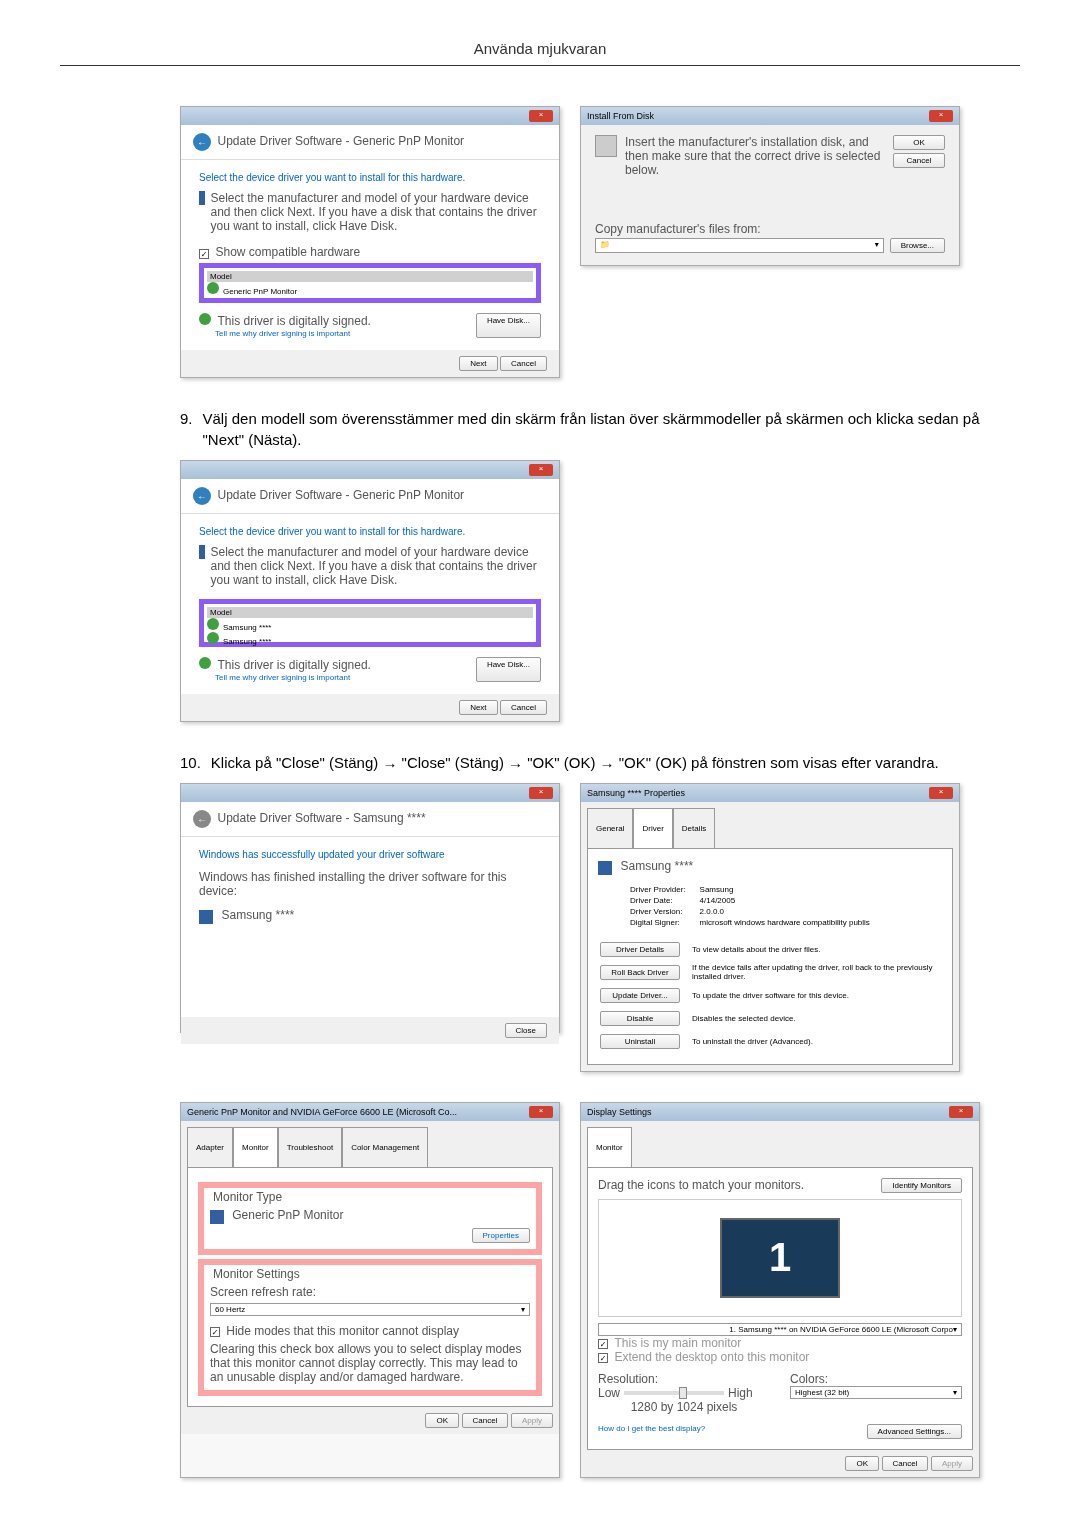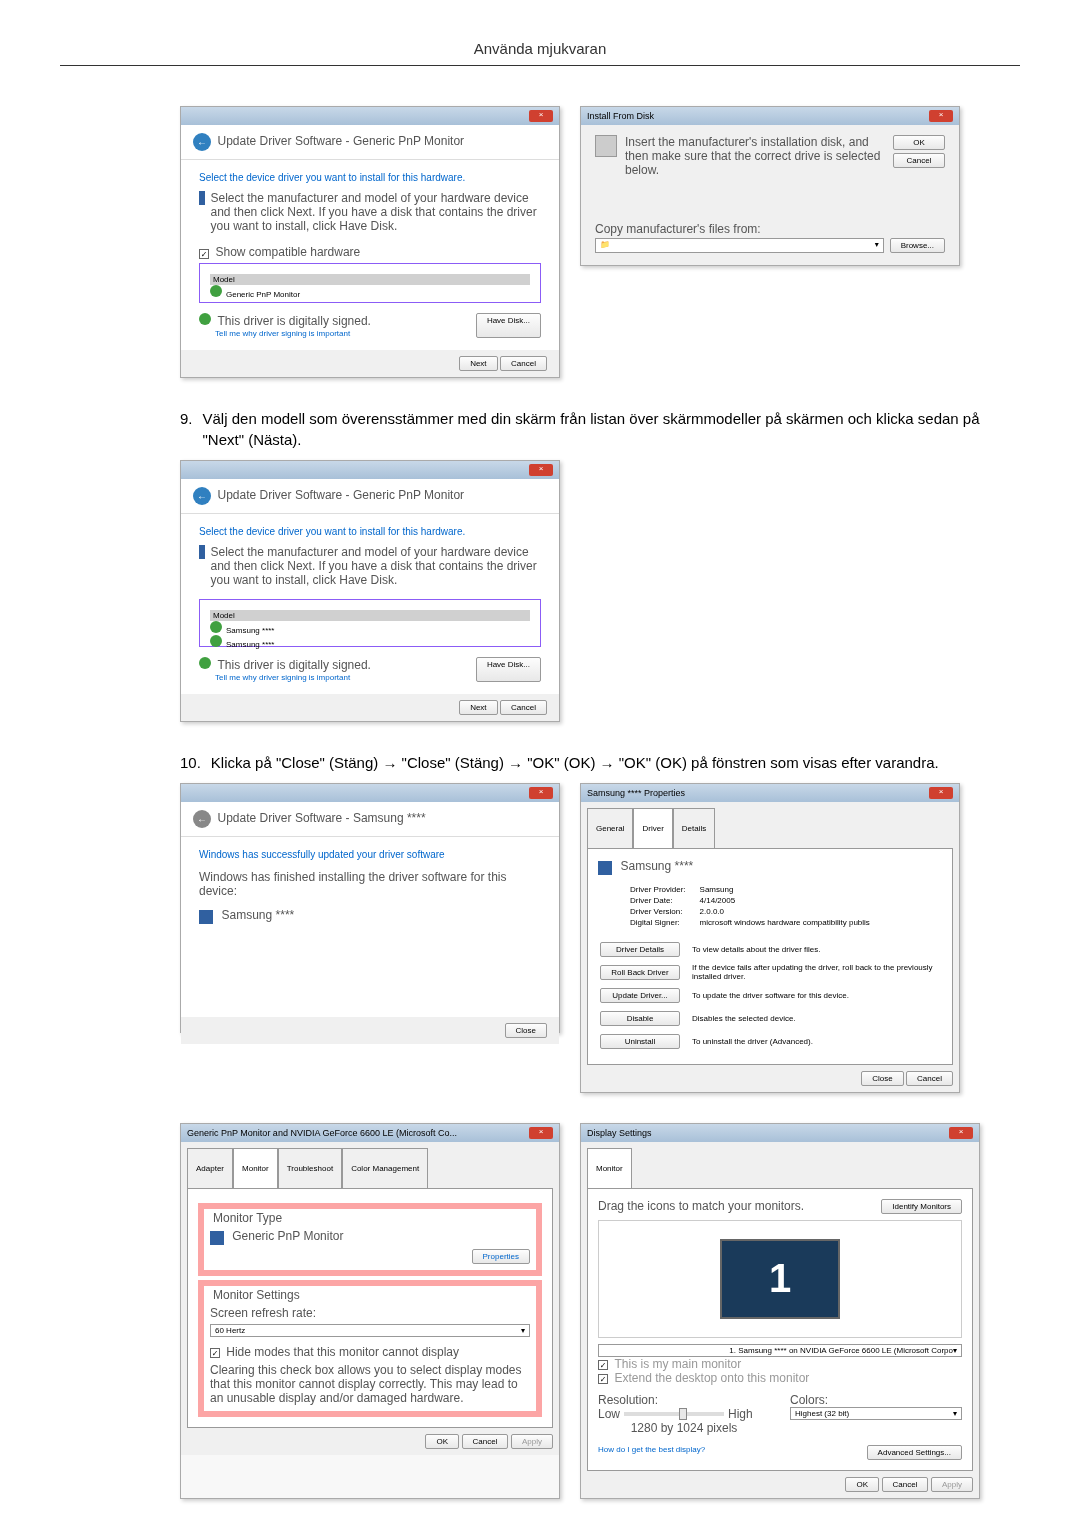--- a/index.html
+++ b/index.html
@@ -92,23 +92,23 @@
       display: flex;
       gap: 10px;
       margin-bottom: 10px;
       font-size: 15px;
       line-height: 1.4;
     }
     .numbered-text .num {
       flex-shrink: 0;
     }
     .list-box {
-      border: 1px solid #8b5cf6;
+      border: 5px solid #8b5cf6;
       background: #fff;
-      padding: 10px;
+      padding: 3px;
       font-size: 8px;
     }
     .tab-row {
       display: flex;
       font-size: 8px;
       gap: 0;
     }
     .tab {
       border: 1px solid #999;
       border-bottom: none;
@@ -414,24 +414,20 @@
           <tr>
                   <td style="padding:3px 0"><span class="btn" style="width:80px;text-align:center">Disable</span></td>
                   <td>Disables the selected device.</td>
                 </tr>
           <tr>
                   <td style="padding:3px 0"><span class="btn" style="width:80px;text-align:center">Uninstall</span></td>
                   <td>To uninstall the driver (Advanced).</td>
                 </tr>
         </tbody>
             </table>
-      </div>
-      <div style="text-align:right;padding-top:6px">
-        <span class="btn">Close</span>
-        <span class="btn">Cancel</span>
       </div>
     </div>
   </div>
 </div>
 
 <div class="screenshot-row">
 
   <div class="dialog-box" style="width:380px">
     <div class="dialog-title-bar">
       <span>Generic PnP Monitor and NVIDIA GeForce 6600 LE (Microsoft Co...</span>

